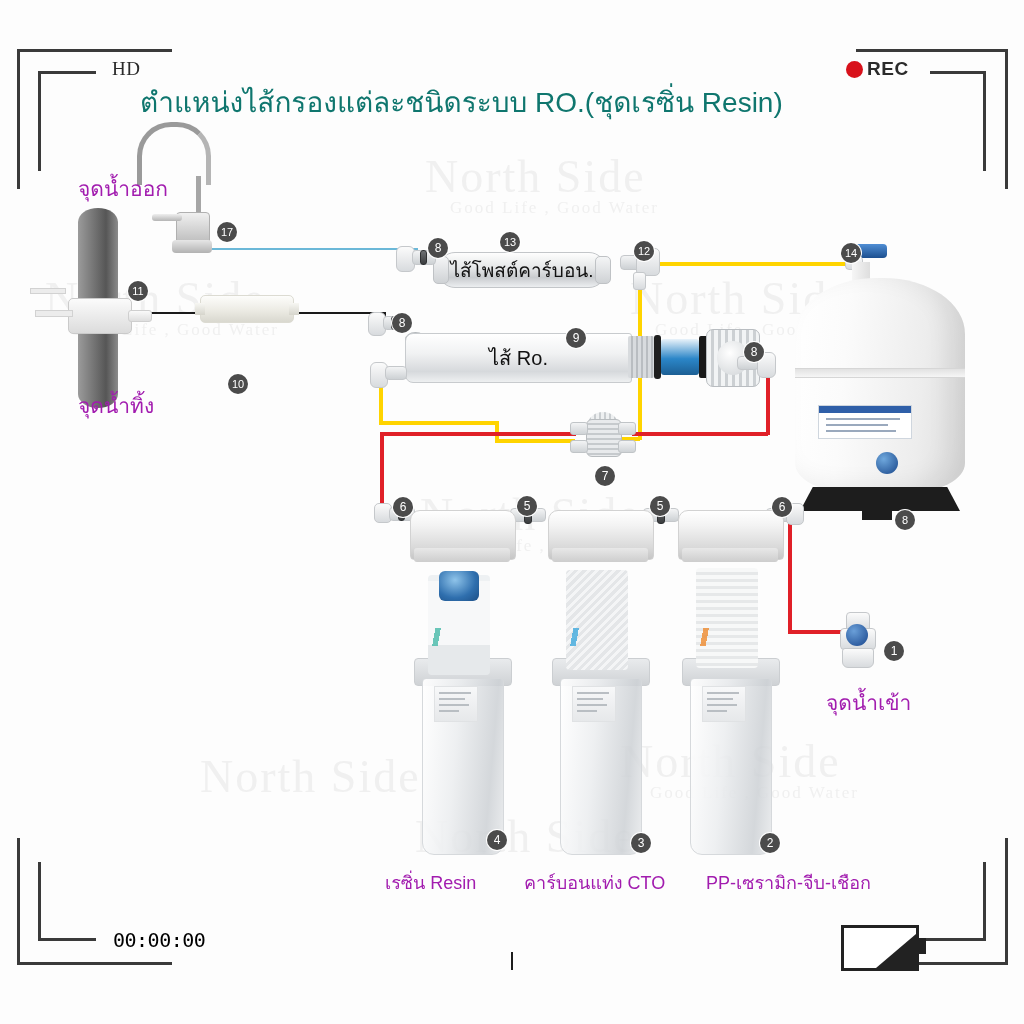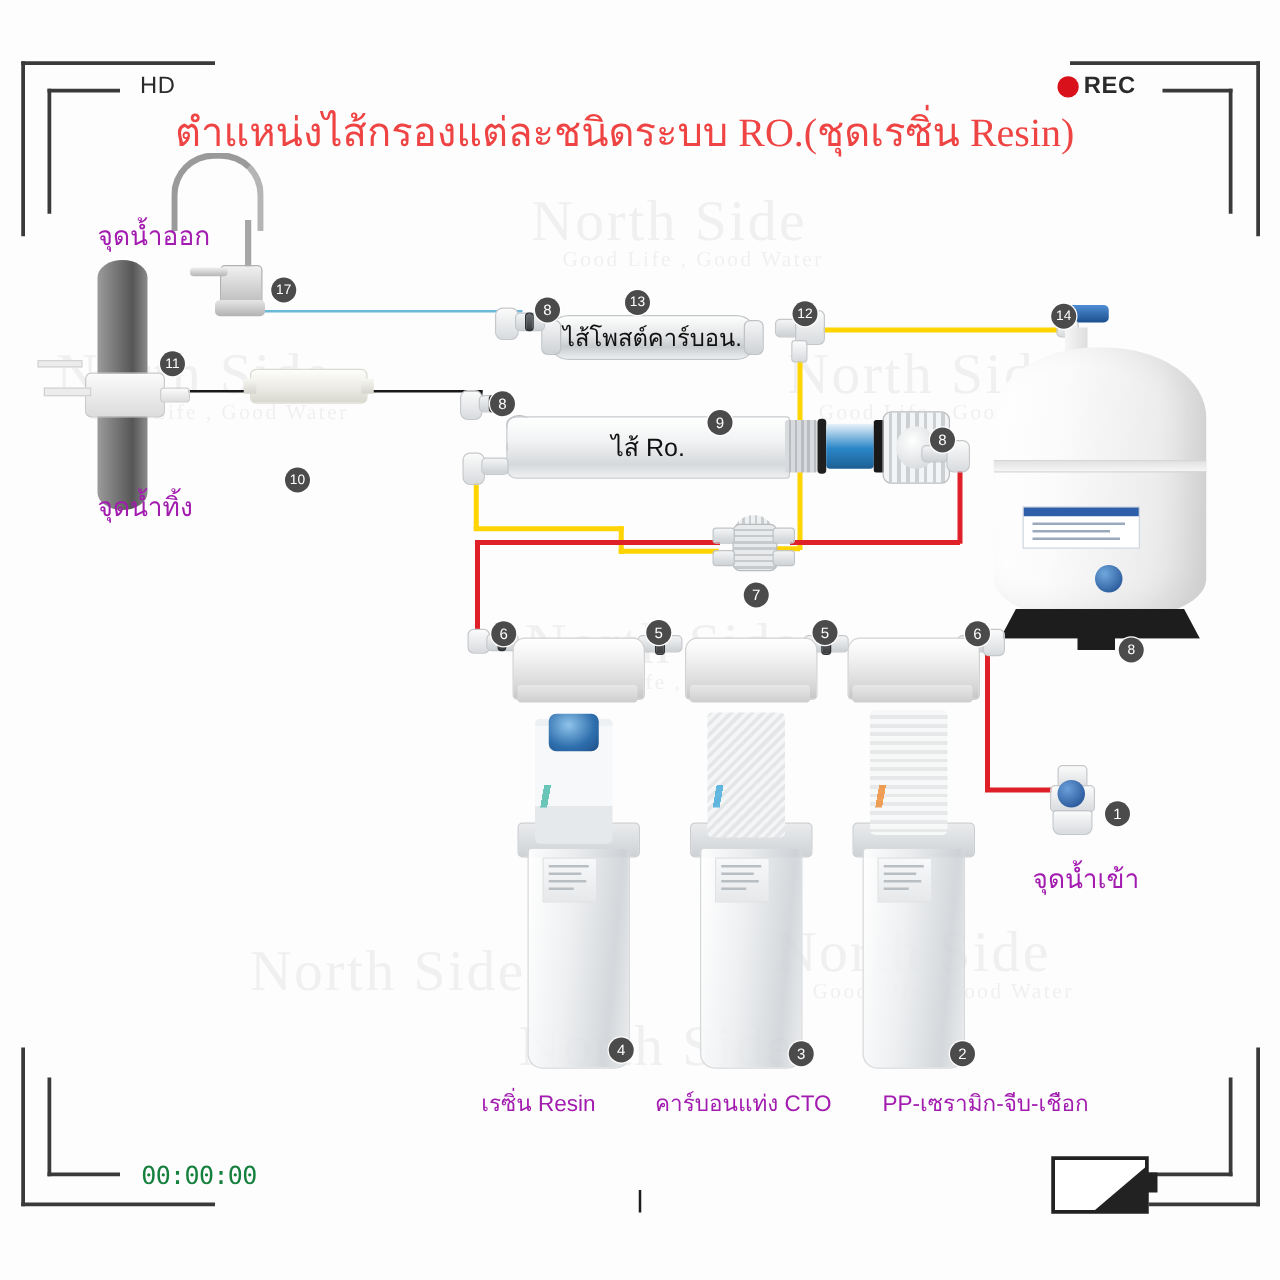--- a/index.html
+++ b/index.html
@@ -10,47 +10,47 @@
   }
   .stage{position:absolute;inset:0;}
 
   
   .vf-line{position:absolute;background:#3a3a3a;}
   .vf-h{height:3px;}
   .vf-v{width:3px;}
 
   .hd-label{
     position:absolute;left:112px;top:58px;font-size:19px;color:#2b2b2b;
-    letter-spacing:.5px;font-family:Liberation Sans, sans-serif;
+    letter-spacing:.5px;font-family:Liberation Serif, serif;
   }
   .rec-wrap{position:absolute;left:846px;top:58px;display:flex;align-items:center;gap:4px;}
   .rec-dot{width:17px;height:17px;border-radius:50%;background:#d8111b;}
   .rec-text{font-size:19px;color:#2b2b2b;letter-spacing:.5px;font-weight:600;}
 
-  .timer{position:absolute;left:113px;top:928px;font-size:20px;color:#15803d;
+  .timer{position:absolute;left:113px;top:928px;font-size:20px;color:#000000;
          font-family:"DejaVu Sans Mono","Liberation Mono",monospace;letter-spacing:-.5px;}
   .exposure{position:absolute;left:415px;top:928px;font-size:22px;color:#1d1d1d;
             font-family:"DejaVu Sans Mono","Liberation Mono",monospace;letter-spacing:-1px;white-space:nowrap;}
   .exp-tick{position:absolute;left:511px;top:952px;width:2px;height:18px;background:#1d1d1d;}
   .battery{position:absolute;left:841px;top:925px;width:72px;height:40px;
            border:3px solid #222;background:#fff;}
   .battery:after{content:"";position:absolute;right:-10px;top:10px;width:8px;height:16px;background:#222;}
   .battery-fill{position:absolute;right:0;bottom:0;width:0;height:0;
                 border-style:solid;border-width:0 0 34px 40px;border-color:transparent transparent #222 transparent;}
 
   
   .wm{position:absolute;color:#f0f0f0;font-family:"Liberation Serif","DejaVu Serif",serif;
       white-space:nowrap;pointer-events:none;user-select:none;}
   .wm-main{font-size:46px;letter-spacing:2px;}
   .wm-sub{font-size:17px;letter-spacing:2px;}
 
   
   .title{
-    position:absolute;left:140px;top:80px;font-size:32px;color:#ef4444;
-    font-family:Liberation Serif, serif;white-space:nowrap;
+    position:absolute;left:140px;top:80px;font-size:28px;color:#0f766e;
+    font-family:Liberation Sans, sans-serif;white-space:nowrap;
   }
 
   
   .lbl{position:absolute;color:#a21caf;white-space:nowrap;
        font-family:Liberation Sans, sans-serif;}
   .lbl-20{font-size:21px;}
   .lbl-18{font-size:18px;}
 
   
   .mk{

